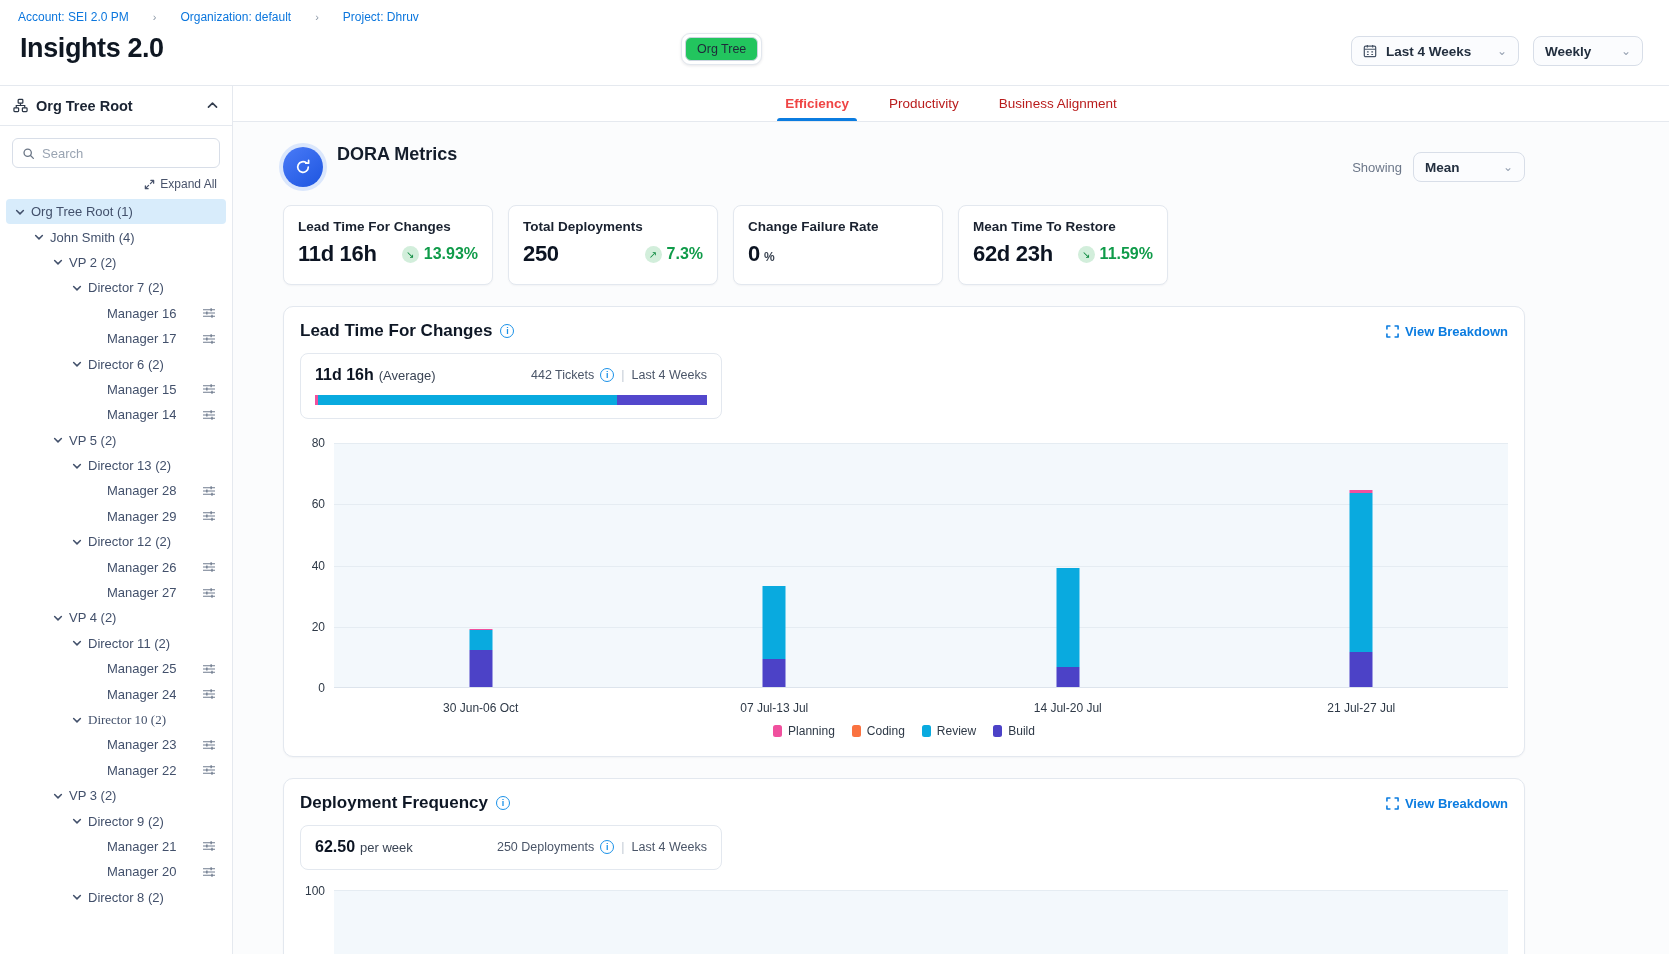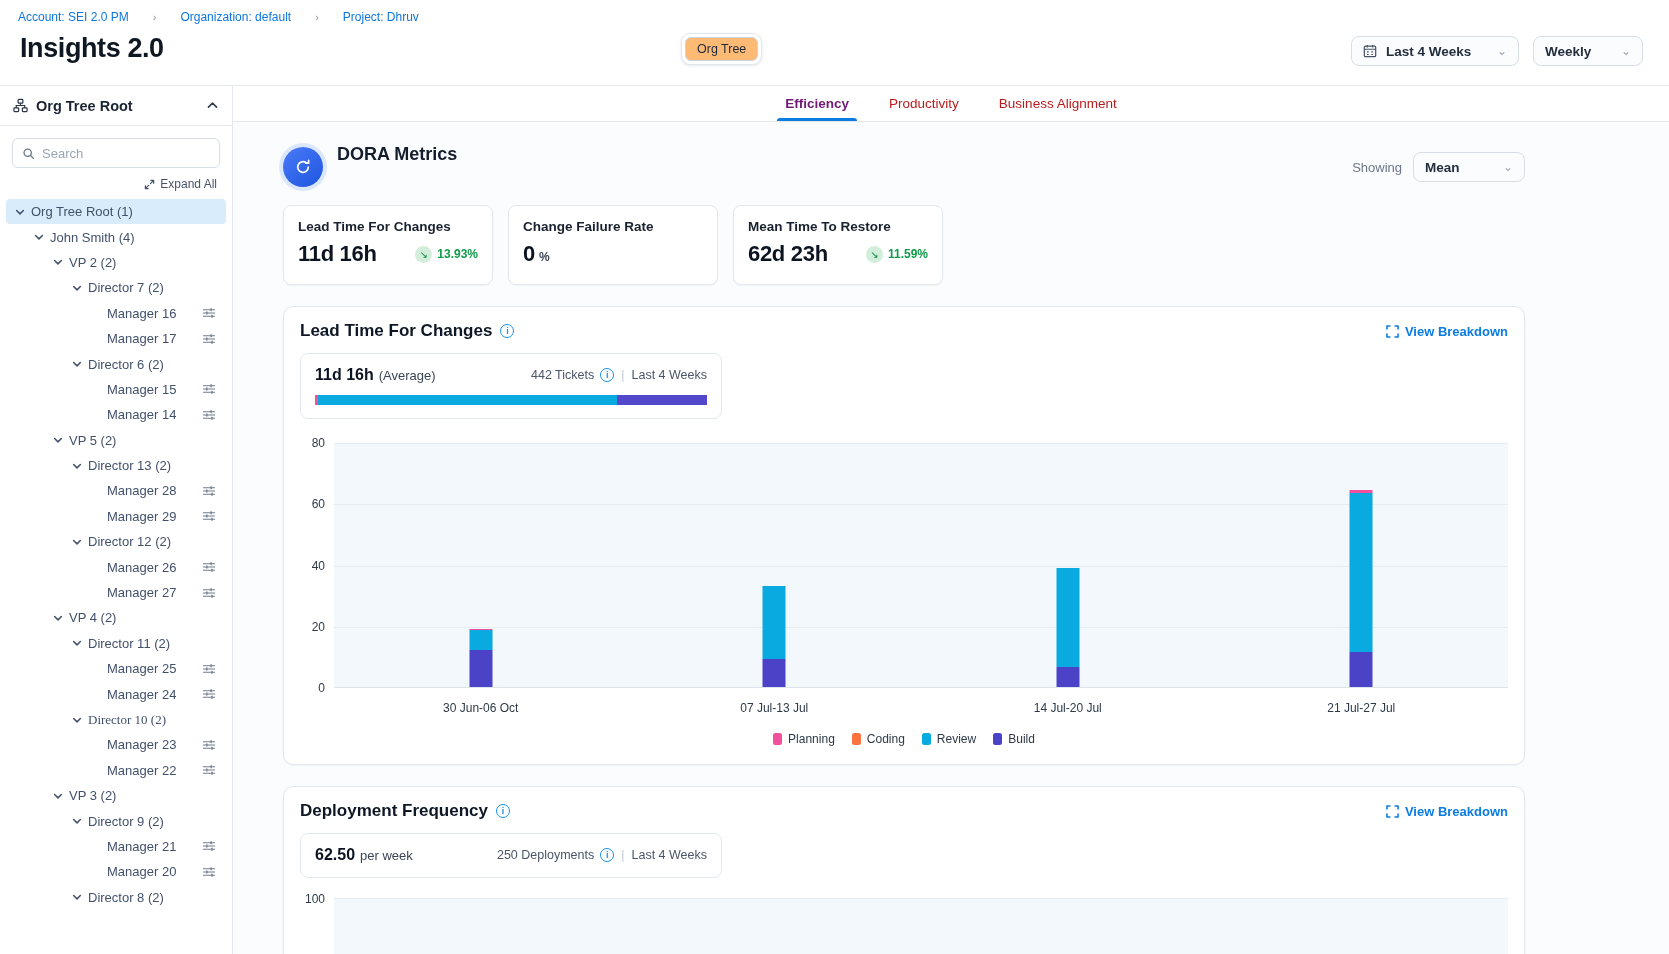--- a/index.html
+++ b/index.html
@@ -7,21 +7,21 @@
   body { font-family:"Liberation Sans", sans-serif; color:#1b2432; }
   .page { width:1669px; height:954px; position:relative; overflow:hidden; background:#fff; }
 
   
   .topbar { height:86px; border-bottom:1px solid #e5e9ef; position:relative; padding-top:10px; background:#fff; }
   .breadcrumb { padding-left:18px; font-size:12px; display:flex; align-items:center; gap:24px; }
   .crumb { color:#0b76dd; cursor:pointer; }
   .crumb-sep { color:#8b97a6; font-size:11px; }
   .page-title { position:absolute; left:20px; top:33px; font-size:27px; font-weight:700; color:#0f1722; letter-spacing:-0.4px; }
   .orgtree-toggle { position:absolute; left:681px; top:33px; background:#fff; border:1px solid #e2e7ee; border-radius:9px; padding:3px; box-shadow:0 1px 3px rgba(16,24,40,.10); }
-  .orgtree-btn { background:#fdba74; border:1px solid #ccd4e0; border-radius:6px; font-size:12.5px; padding:4px 11px; color:#1f2a3a; font-family:inherit; cursor:pointer; }
+  .orgtree-btn { background:#22c55e; border:1px solid #ccd4e0; border-radius:6px; font-size:12.5px; padding:4px 11px; color:#1f2a3a; font-family:inherit; cursor:pointer; }
   .controls { position:absolute; right:26px; top:36px; display:flex; gap:14px; }
   .select { height:30px; border:1px solid #d8dee8; border-radius:8px; background:#fbfcfe; display:flex; align-items:center; gap:9px; padding:0 11px; font-size:13.5px; font-weight:700; color:#232f3f; cursor:pointer; }
   .select .chev { color:#98a2b3; font-size:12px; font-weight:400; margin-left:auto; }
   .sel-range { width:168px; }
   .sel-week { width:110px; }
 
   
   .body { display:flex; height:868px; }
   .sidebar { width:233px; border-right:1px solid #e5e9ef; background:#fff; overflow:hidden; flex:none; }
   .main { flex:1; display:flex; flex-direction:column; min-width:0; }
@@ -38,42 +38,42 @@
   .tree-row { height:25.4px; display:flex; align-items:center; font-size:13px; color:#42506b; margin:0 6px; border-radius:4px; position:relative; cursor:pointer; }
   .tree-row.selected { background:#d8ecfb; }
   .tree-chev { display:flex; align-items:center; margin-right:5px; color:#42506b; flex:none; }
   .tree-spacer { width:17px; flex:none; }
   .tree-label { white-space:nowrap; overflow:hidden; }
   .sliders { position:absolute; right:10px; color:#707c8f; display:flex; }
 
   
   .tabs { height:36px; background:#fff; border-bottom:1px solid #e5e9ef; display:flex; justify-content:center; align-items:stretch; gap:36px; flex:none; }
   .tab { position:relative; font-size:13.5px; color:#b91c1c; display:flex; align-items:center; padding:0 2px; cursor:pointer; }
-  .tab.active { font-weight:700; color:#701a75; }
+  .tab.active { font-weight:700; color:#ef4444; }
   .tab.active::after { content:""; position:absolute; left:-6px; right:-6px; bottom:0; height:3px; background:#0b7ce0; border-radius:3px 3px 0 0; }
 
   
   .content { flex:1; overflow:hidden; padding:22px 144px 0 50px; background:#fbfcfd; }
 
   .dora-head { display:flex; align-items:flex-start; gap:14px; }
   .dora-icon { width:40px; height:40px; border-radius:50%; background:linear-gradient(140deg,#4a7bf7,#1d55e0); box-shadow:0 0 0 4px #dbe7fc; display:flex; align-items:center; justify-content:center; margin-top:3px; flex:none; }
   .dora-texts h2 { font-size:18px; font-weight:700; color:#141d2b; }
   .dora-texts p { font-size:12px; color:#5b6576; margin-top:4px; }
   .showing { margin-left:auto; display:flex; align-items:center; gap:11px; font-size:13px; color:#6c7789; margin-top:8px; }
   .sel-mean { width:112px; font-weight:700; }
 
   .cards { display:flex; gap:15px; margin-top:18px; }
   .mcard { width:210px; height:80px; background:#fff; border:1px solid #e3e8ef; border-radius:8px; padding:13px 14px; box-shadow:0 1px 2px rgba(16,24,40,.04); }
   .mcard h3 { font-size:13.5px; font-weight:700; color:#19212f; white-space:nowrap; }
   .mval-row { display:flex; align-items:center; margin-top:7px; }
   .mval { font-size:22px; font-weight:800; color:#0c1422; letter-spacing:-0.3px; }
   .munit { font-size:12px; color:#3a4452; margin-left:4px; font-weight:600; align-self:flex-end; padding-bottom:3px; }
   .trend { margin-left:auto; display:flex; align-items:center; gap:5px; }
   .trend-dot { width:17px; height:17px; border-radius:50%; background:#d2eedb; color:#0e8a40; font-size:10px; display:flex; align-items:center; justify-content:center; }
-  .trend-val { font-size:12px; font-weight:700; color:#0f9b49; }
+  .trend-val { font-size:16px; font-weight:700; color:#0f9b49; }
 
   .panel { background:#fff; border:1px solid #e3e8ef; border-radius:10px; margin-top:21px; padding:14px 16px; box-shadow:0 1px 2px rgba(16,24,40,.04); }
   .panel-head { display:flex; align-items:center; }
   .panel-title { font-size:17px; font-weight:700; color:#0e1725; display:flex; align-items:center; gap:8px; }
   .info-i { display:inline-flex; width:14px; height:14px; border:1.3px solid #1a91e8; border-radius:50%; color:#1a91e8; font-size:9px; align-items:center; justify-content:center; font-weight:700; font-style:normal; }
   .view-bd { margin-left:auto; color:#0b7ce0; font-size:13px; font-weight:700; display:flex; align-items:center; gap:6px; cursor:pointer; }
 
   .subcard { width:422px; border:1px solid #e3e8ef; border-radius:8px; margin-top:12px; padding:12px 14px 13px; background:#fff; }
   .subcard-row { display:flex; align-items:center; }
   .sc-val { font-size:16px; font-weight:800; color:#0c1422; }
@@ -85,21 +85,21 @@
 
   .chart { margin-top:24px; }
   .plot-wrap { display:flex; }
   .ylabels { width:34px; position:relative; height:245px; flex:none; }
   .ylab { position:absolute; right:9px; font-size:12px; color:#2e3947; transform:translateY(-50%); }
   .plot { flex:1; height:245px; background:#f3f8fc; position:relative; border-bottom:1px solid #dde4ec; }
   .gridline { position:absolute; left:0; right:0; height:1px; background:#e5ecf2; }
   .bar { position:absolute; bottom:0; width:23px; transform:translateX(-50%); display:flex; flex-direction:column; }
   .xlabels { position:relative; height:16px; margin-left:34px; margin-top:13px; }
   .xlab { position:absolute; transform:translateX(-50%); font-size:12px; color:#2e3947; white-space:nowrap; }
-  .legend { display:flex; justify-content:center; gap:17px; margin-top:15px; padding-bottom:4px; }
+  .legend { display:flex; justify-content:center; gap:17px; margin-top:7px; padding-bottom:4px; }
   .lg-item { display:flex; align-items:center; gap:6px; font-size:12px; color:#2e3947; }
   .lg-swatch { width:9px; height:12px; border-radius:2.5px; }
 
   .dep-chart { margin-top:20px; }
   .dep-plot { flex:1; height:180px; background:#f3f8fc; position:relative; }
   .dep-ylabels { width:34px; position:relative; flex:none; }
   .dep-ylab { position:absolute; right:9px; top:-6px; font-size:12px; color:#2e3947; }
 </style>
 </head>
 <body>
@@ -462,20 +462,30 @@
               <h3>Lead Time For Changes</h3>
               <div class="mval-row">
                 <span class="mval">11d 16h</span>
                 <span class="trend">
                   <span class="trend-dot">↘</span>
                   <span class="trend-val">13.93%</span>
                 </span>
               </div>
             </div>
             <div class="mcard">
+              <h3>Total Deployments</h3>
+              <div class="mval-row">
+                <span class="mval">250</span>
+                <span class="trend">
+                  <span class="trend-dot">↗</span>
+                  <span class="trend-val">7.3%</span>
+                </span>
+              </div>
+            </div>
+            <div class="mcard">
               <h3>Change Failure Rate</h3>
               <div class="mval-row">
                 <span class="mval">0</span>
                 <span class="munit">%</span>
               </div>
             </div>
             <div class="mcard">
               <h3>Mean Time To Restore</h3>
               <div class="mval-row">
                 <span class="mval">62d 23h</span>

